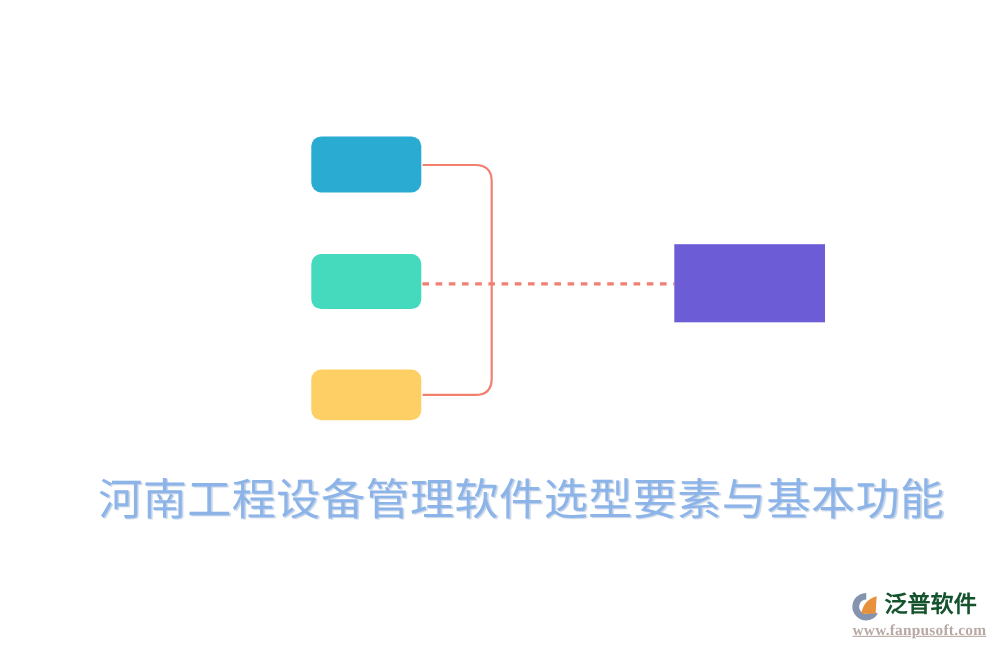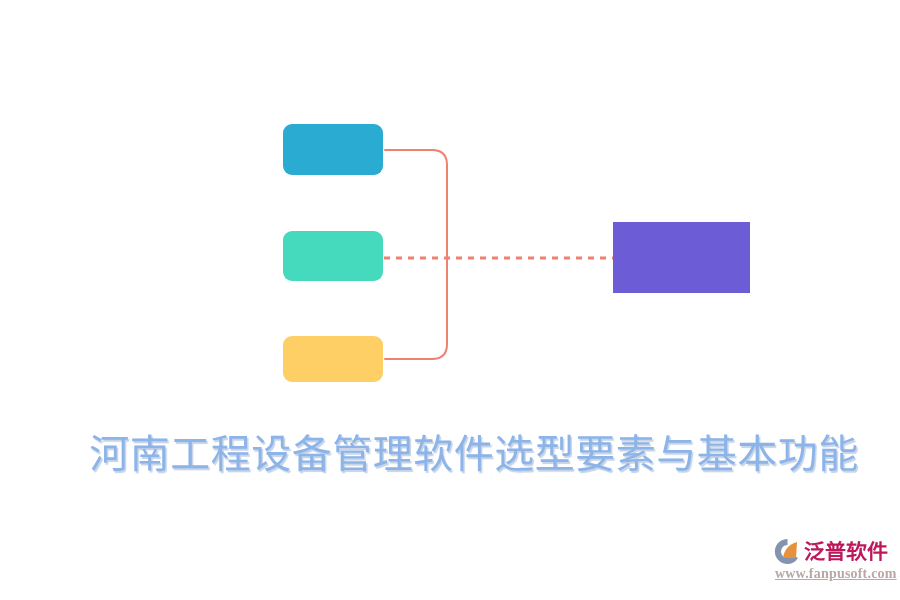--- a/index.html
+++ b/index.html
@@ -116,25 +116,25 @@
     align-items: center;
     height: 30px;
   }
   #brand-mark {
     width: 27px;
     height: 27px;
     margin-right: 3px;
     flex: 0 0 auto;
   }
   #brand-name {
-    font-family: Liberation Sans, sans-serif;
+    font-family: Liberation Mono, monospace;
     font-size: 21px;
     font-weight: bold;
     line-height: 27px;
-    color: #be185d;
+    color: #14532d;
     white-space: nowrap;
   }
   #brand-url {
     position: absolute;
     left: 1px;
     top: 29px;
     font-family: "Liberation Serif", "DejaVu Serif", serif;
     font-size: 14px;
     font-weight: bold;
     line-height: 18px;

